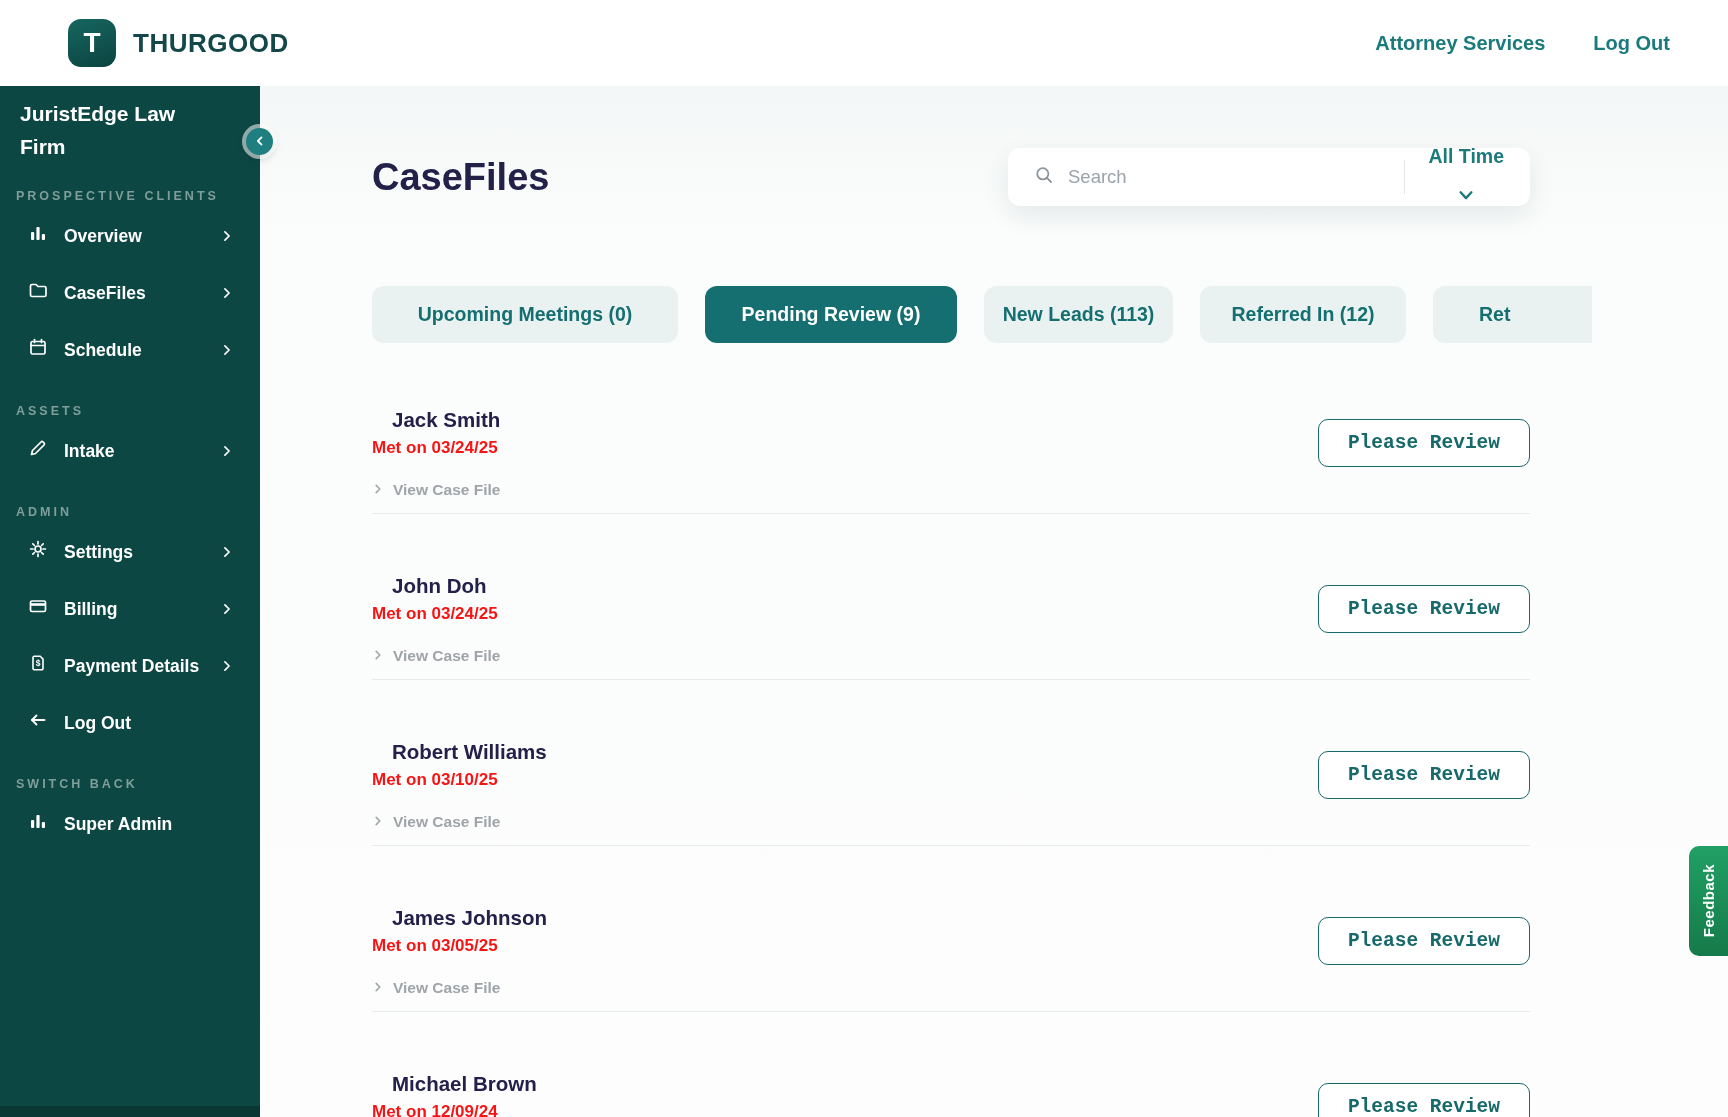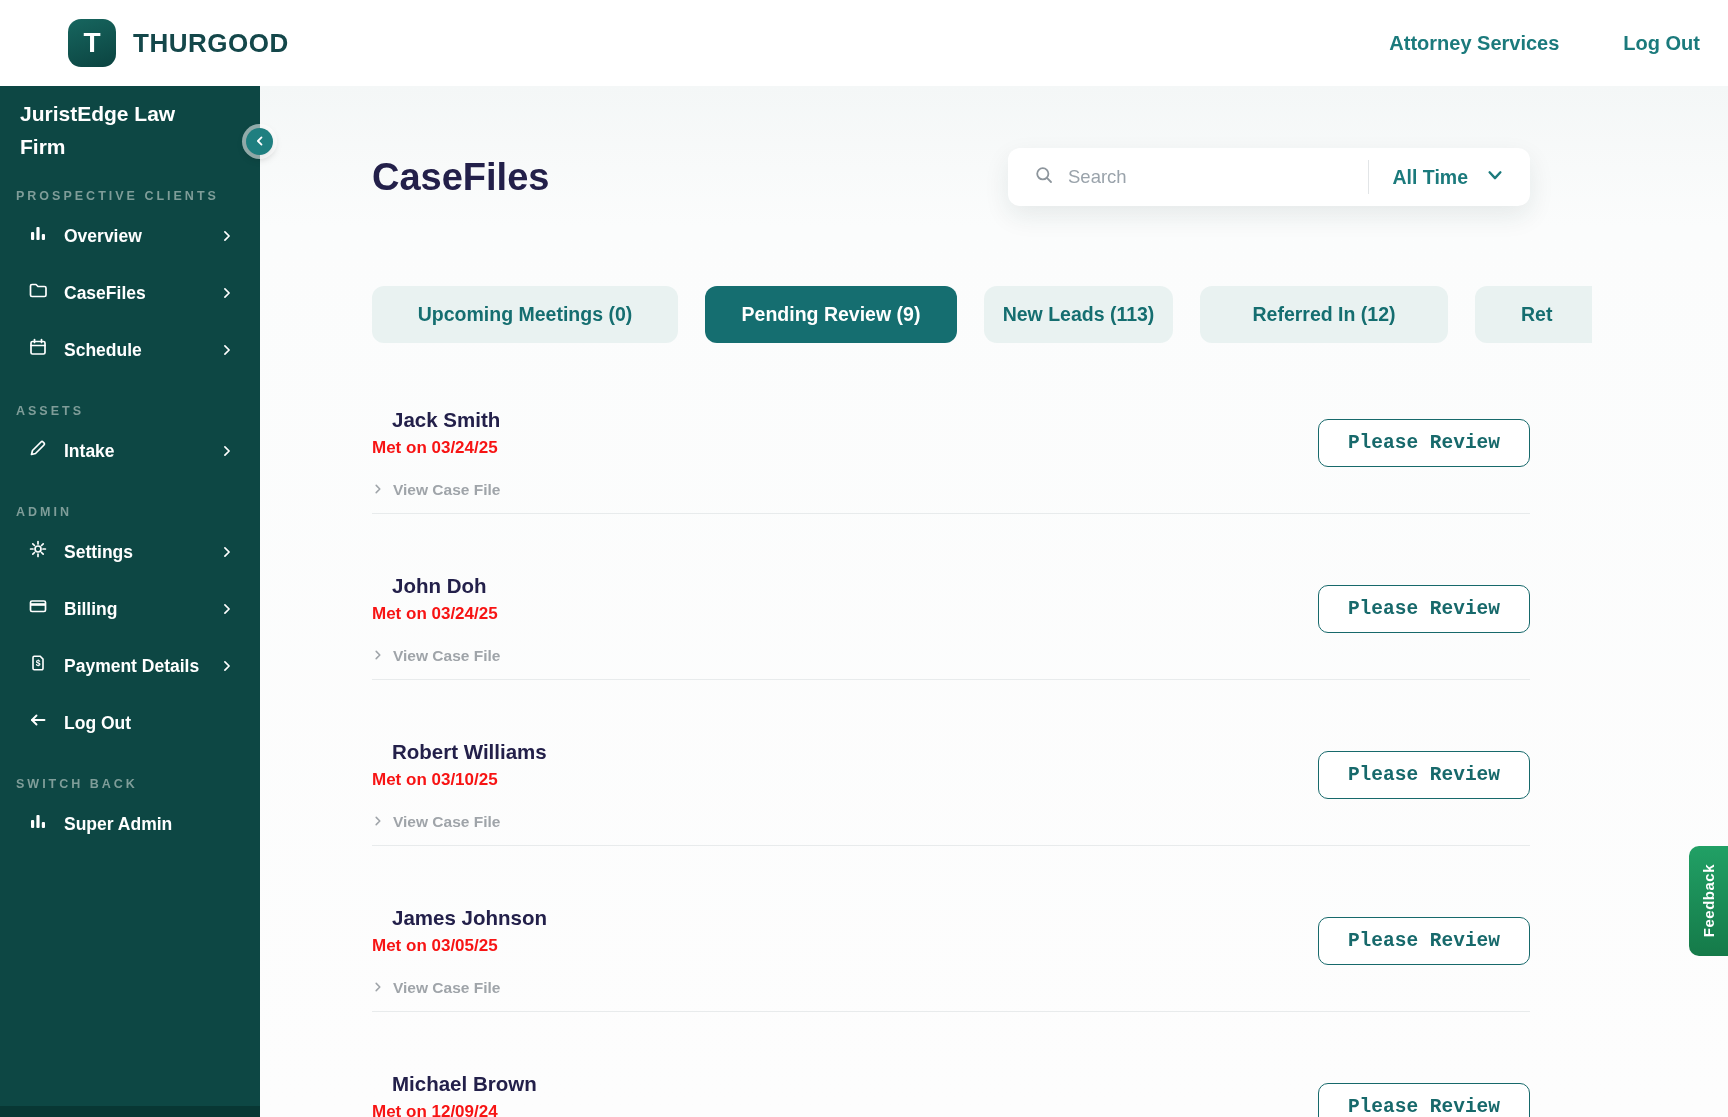--- a/index.html
+++ b/index.html
@@ -5,21 +5,21 @@
   * { margin:0; padding:0; box-sizing:border-box; }
   html,body { width:1728px; height:1117px; overflow:hidden; font-family:"Liberation Sans", sans-serif; background:#fff; }
 
   
   .topbar { position:fixed; top:0; left:0; right:0; height:86px; background:#fff; display:flex; align-items:center; z-index:20; }
   .logo { width:48px; height:48px; border-radius:13px; margin-left:68px;
           background:linear-gradient(160deg,#17665f 0%,#0b4340 100%);
           display:flex; align-items:center; justify-content:center; }
   .logo span { color:#fff; font-size:28px; font-weight:800; }
   .brand { margin-left:17px; font-size:26px; font-weight:800; color:#14474a; letter-spacing:.5px; }
-  .top-nav { margin-left:auto; display:flex; gap:64px; padding-right:28px; }
+  .top-nav { margin-left:auto; display:flex; gap:48px; padding-right:58px; }
   .top-link { color:#1b7a7c; font-size:20px; font-weight:700; cursor:pointer; text-decoration:none; }
 
   
   .sidebar { position:fixed; top:72px; left:0; bottom:0; width:260px; background:#0d4744; color:#fff; padding-top:26px; z-index:15; }
   .firm { padding:0 20px; font-size:21px; font-weight:700; line-height:1.55; max-width:215px; }
   .section-label { margin:26px 16px 4px; font-size:12.5px; font-weight:700; letter-spacing:3px; color:#7f9d99; }
   .nav-item { display:flex; align-items:center; gap:16px; padding:16px 26px 16px 28px; font-size:17.5px; font-weight:700; cursor:pointer; line-height:22px; }
   .nav-item svg { flex:none; }
   .chev { margin-left:auto; display:flex; }
   .sidebar-footer { position:fixed; left:0; bottom:0; width:260px; height:11px; background:#083734; z-index:16; }
@@ -30,27 +30,27 @@
   
   .main { position:absolute; top:86px; left:260px; right:0; bottom:0; padding-left:112px;
           background:linear-gradient(180deg,#f4f7f7 0%,#fbfcfc 140px,#fdfdfd 100%); overflow:hidden; }
   .main-header { display:flex; align-items:center; margin-top:62px; width:1158px; }
   .page-title { font-size:38px; font-weight:800; color:#23204a; }
   .search-bar { margin-left:auto; width:522px; height:58px; background:#fff; border-radius:12px;
                 box-shadow:0 10px 26px rgba(20,60,60,.09); display:flex; align-items:center; padding:0 26px; }
   .search-input { border:none; outline:none; flex:1; font-size:18.5px; font-weight:400; color:#444; margin-left:14px; background:transparent; font-family:"Liberation Sans",sans-serif; }
   .search-input::placeholder { color:#9aa3ab; }
   .vdivider { width:1px; height:34px; background:#e2e5e7; margin:0 24px 0 8px; }
-  .time-filter { display:flex; align-items:center; gap:18px; color:#1b7a7c; font-size:19.5px; font-weight:700; cursor:pointer; white-space:nowrap; }
+  .time-filter { display:flex; align-items:center; gap:18px; color:#1b7a7c; font-size:19.5px; font-weight:700; cursor:pointer; white-space:nowrap;flex-direction:column; }
 
   .tabs { display:flex; gap:27px; margin-top:80px; width:1220px; overflow:hidden; }
   .tab { flex:none; height:57px; border-radius:12px; display:flex; align-items:center; justify-content:center;
          font-size:19.5px; font-weight:700; color:#156e70; background:#e9f2f1; white-space:nowrap; cursor:pointer; }
   .tab.active { background:#156e70; color:#fff; }
-  .tab-1 { width:306px; } .tab-2 { width:252px; } .tab-3 { width:189px;border-radius:13px; } .tab-4 { width:248px; }
+  .tab-1 { width:306px; } .tab-2 { width:252px; } .tab-3 { width:189px;border-radius:13px; } .tab-4 { width:206px; }
   .tab-5 { width:250px; justify-content:flex-start; padding-left:46px; }
 
   .cases { width:1158px; }
   .case-row { display:flex; align-items:flex-start; padding:59px 0 14px; border-bottom:1px solid #e8ebec; }
   .case-row:first-child { padding-top:64px; }
   .case-row:last-child { border-bottom:none; }
   .case-info { flex:1; }
   .case-name { font-size:20.5px; font-weight:700; color:#23204a; line-height:25px;margin-left:20px; }
   .case-met { margin-top:5px; font-size:17px; font-weight:700; color:#f71414; line-height:21px; }
   .case-view { margin-top:22px; display:flex; align-items:center; gap:9px; color:#9fa4a9; font-size:15.5px; font-weight:700; line-height:19px; cursor:pointer; }

